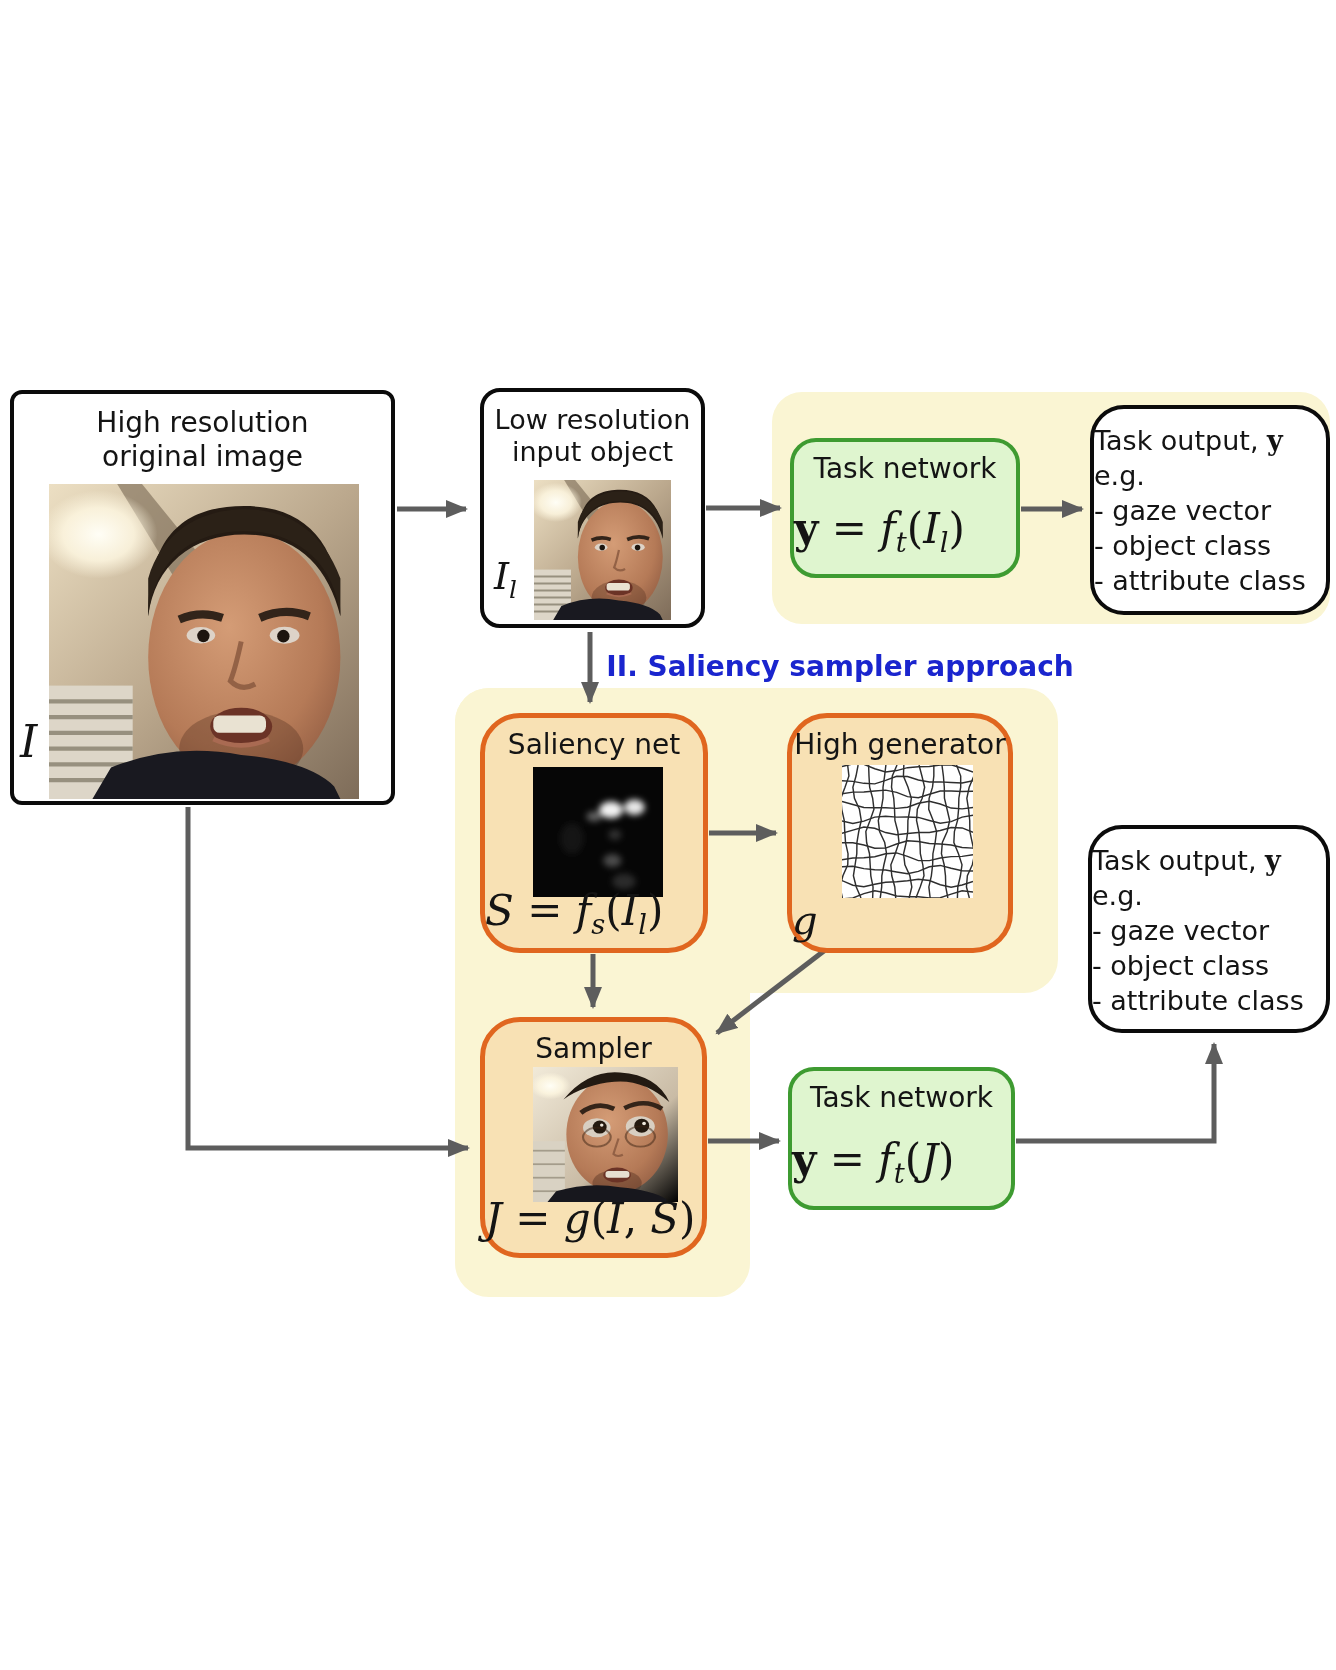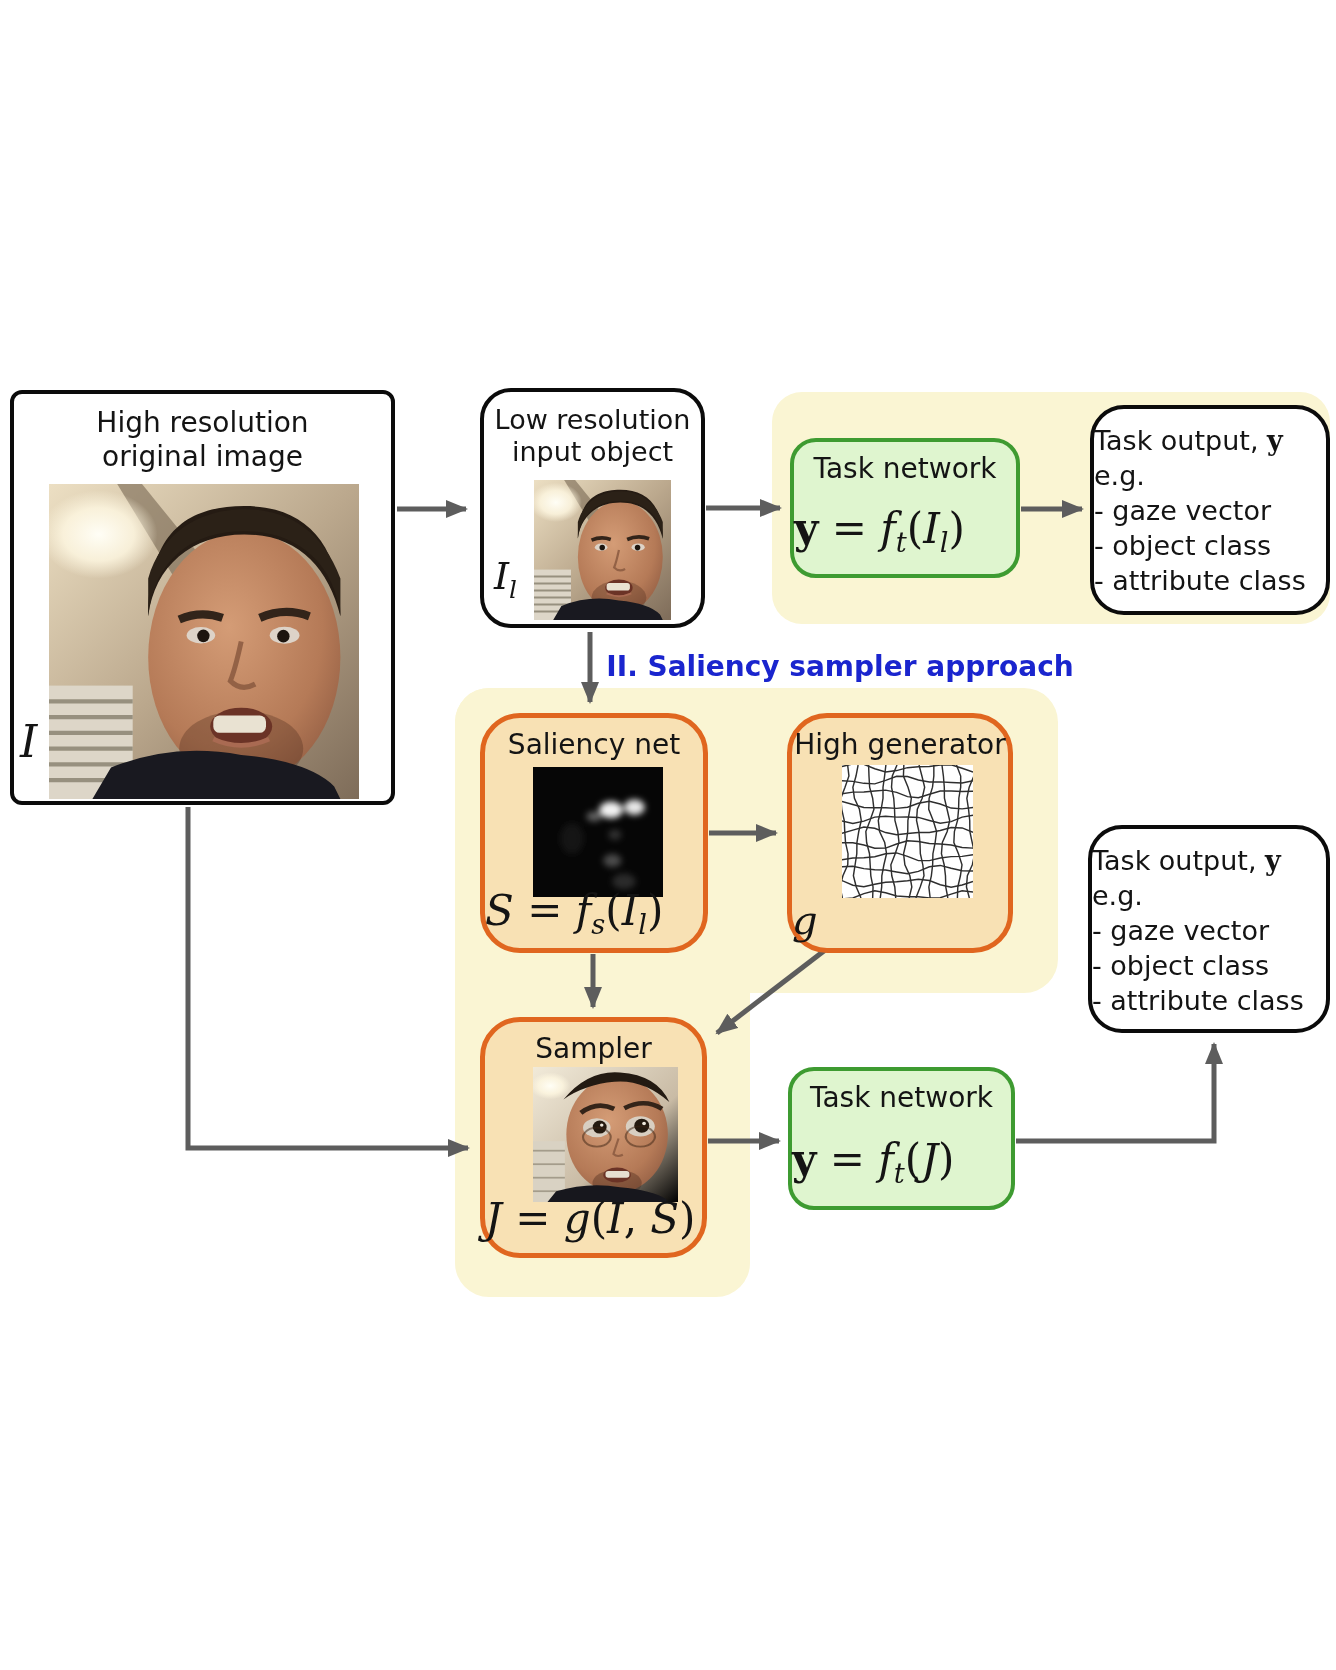--- a/index.html
+++ b/index.html
@@ -161,21 +161,21 @@
     <div class="box-title two-line">
       <div>High resolution</div>
       <div>original image</div>
     </div>
     <svg class="photo" style="left:35px;top:90px;" width="310" height="315" viewBox="0 0 100 100" preserveAspectRatio="none">
       <use href="#face"></use>
     </svg>
     <div class="symbol-label math" style="left:6px;top:322px;"><i>I</i></div>
   </div>
 
-  <div class="box" style="left:480px;top:388px;width:225px;height:240px;border-radius:31px;">
+  <div class="box" style="left:480px;top:388px;width:225px;height:240px;border-radius:20px;">
     <div class="box-title two-line" style="font-size:27px;">
       <div>Low resolution</div>
       <div>input object</div>
     </div>
     <svg class="photo" style="left:50px;top:88px;" width="137" height="140" viewBox="0 0 100 100" preserveAspectRatio="none">
       <use href="#face"></use>
     </svg>
     <div class="symbol-label math" style="left:10px;top:162px;font-size:38px;"><i>I</i><sub><i>l</i></sub></div>
   </div>
 

